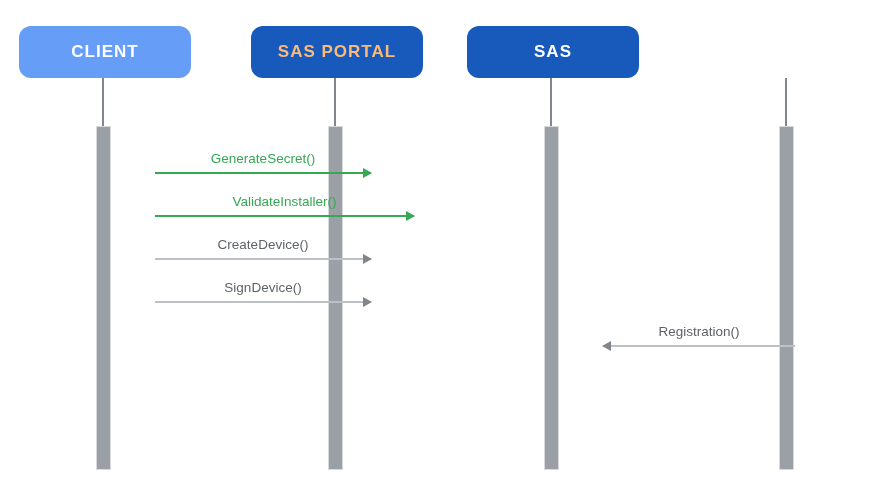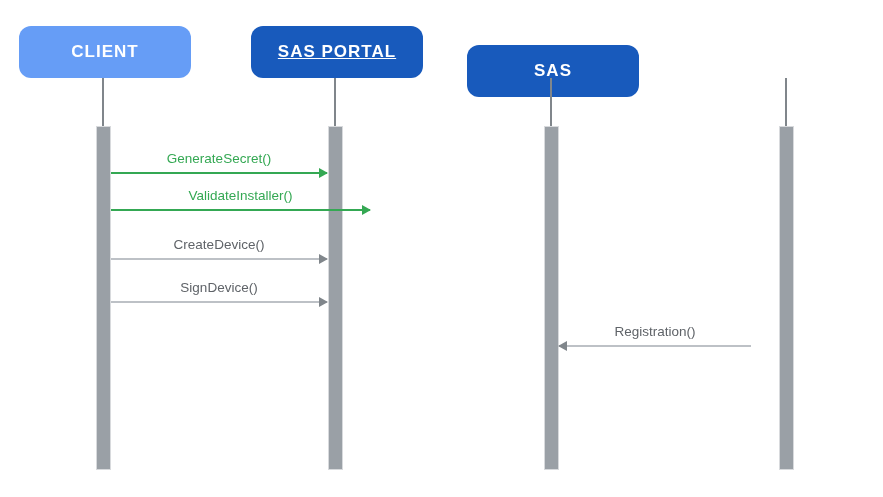--- a/index.html
+++ b/index.html
@@ -54,25 +54,25 @@
     width: 15px;
     border: 1px solid #d8dadd;
     box-sizing: border-box;
   }
   .b1 { left: 95.5px; }
   .b2 { left: 327.5px; }
   .b3 { left: 543.5px; }
   .b4 { left: 778.5px; }
 
   
-  .message { position: absolute; height: 24px; }
+  .message { position: absolute; height: 24px; margin-left: 44px; }
   .msg-left-group  { left: 111px; width: 216px; }
   .msg-right-group { left: 559px; width: 192px; }
   .m1 { top: 150px; }
-  .m2 { top: 187px; padding-left: 43px; }
+  .m2 { top: 193px; padding-left: 43px; }
   .m3 { top: 236px; }
   .m4 { top: 279px; }
   .m5 { top: 323px; }
   .m6 { top: 366px; }
 
   .msg-label {
     position: absolute;
     top: 0;
     left: 0;
     right: 0;
@@ -102,23 +102,23 @@
 </style>
 </head>
 <body>
 
 <div class="canvas">
 
   <div class="actor-box a1" style="background-color: rgb(102, 157, 246);">
     <span class="actor-label" style="color: rgb(255, 255, 255);">CLIENT</span>
   </div>
   <div class="actor-box a2" style="background-color: rgb(24, 90, 188);">
-    <span class="actor-label" style="color: #ffffff; text-decoration: underline;">SAS PORTAL</span>
+    <span class="actor-label" style="color: #fdba74;">SAS PORTAL</span>
   </div>
-  <div class="actor-box a3" style="background-color: rgb(24, 90, 188); margin-top: 19px;">
+  <div class="actor-box a3" style="background-color: rgb(24, 90, 188);">
     <span class="actor-label" style="color: rgb(255, 255, 255);">SAS</span>
   </div>
 
   <div class="lifeline l1" style="background-color: rgb(128, 134, 139);"></div>
   <div class="lifeline l2" style="background-color: rgb(128, 134, 139);"></div>
   <div class="lifeline l3" style="background-color: rgb(128, 134, 139);"></div>
   <div class="lifeline l4" style="background-color: rgb(128, 134, 139);"></div>
 
   <div class="activation b1" style="background-color: rgb(154, 160, 166);"></div>
   <div class="activation b2" style="background-color: rgb(154, 160, 166);"></div>

